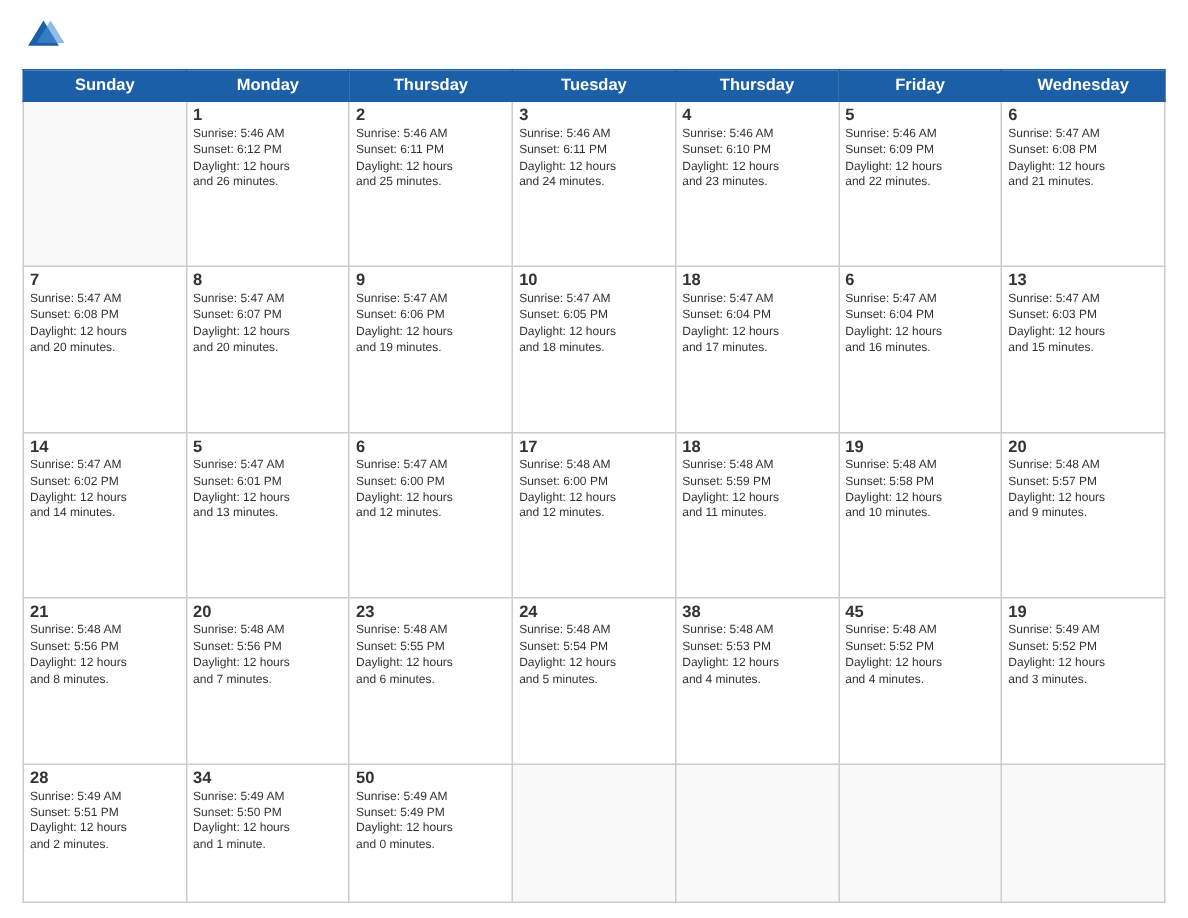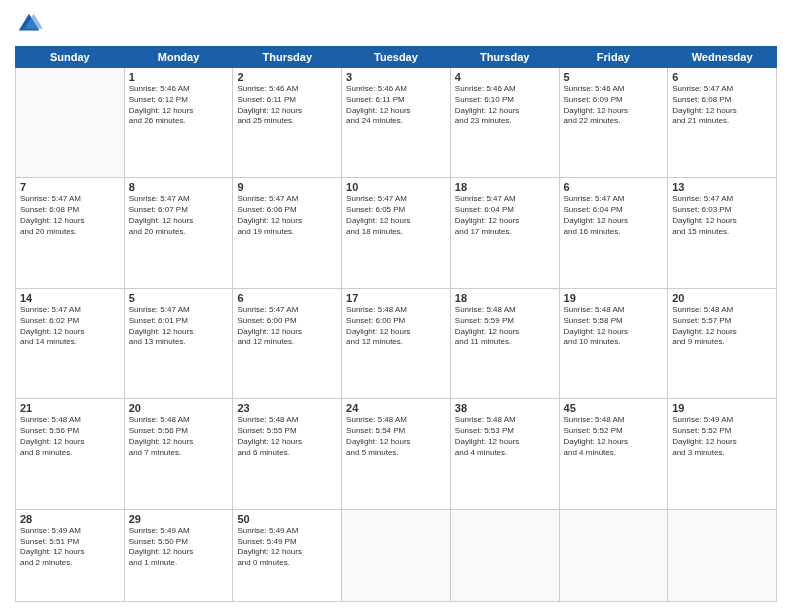--- a/index.html
+++ b/index.html
@@ -322,21 +322,21 @@
         </tr>
         <tr class="last-row">
           <td>
             <span class="day-num">28</span>
             <div class="cell-text" style="white-space: pre-line;">Sunrise: 5:49 AM
 Sunset: 5:51 PM
 Daylight: 12 hours
 and 2 minutes.</div>
           </td>
           <td>
-            <span class="day-num">29</span>
+            <span class="day-num">34</span>
             <div class="cell-text" style="white-space: pre-line;">Sunrise: 5:49 AM
 Sunset: 5:50 PM
 Daylight: 12 hours
 and 1 minute.</div>
           </td>
           <td>
             <span class="day-num">50</span>
             <div class="cell-text" style="white-space: pre-line;">Sunrise: 5:49 AM
 Sunset: 5:49 PM
 Daylight: 12 hours

